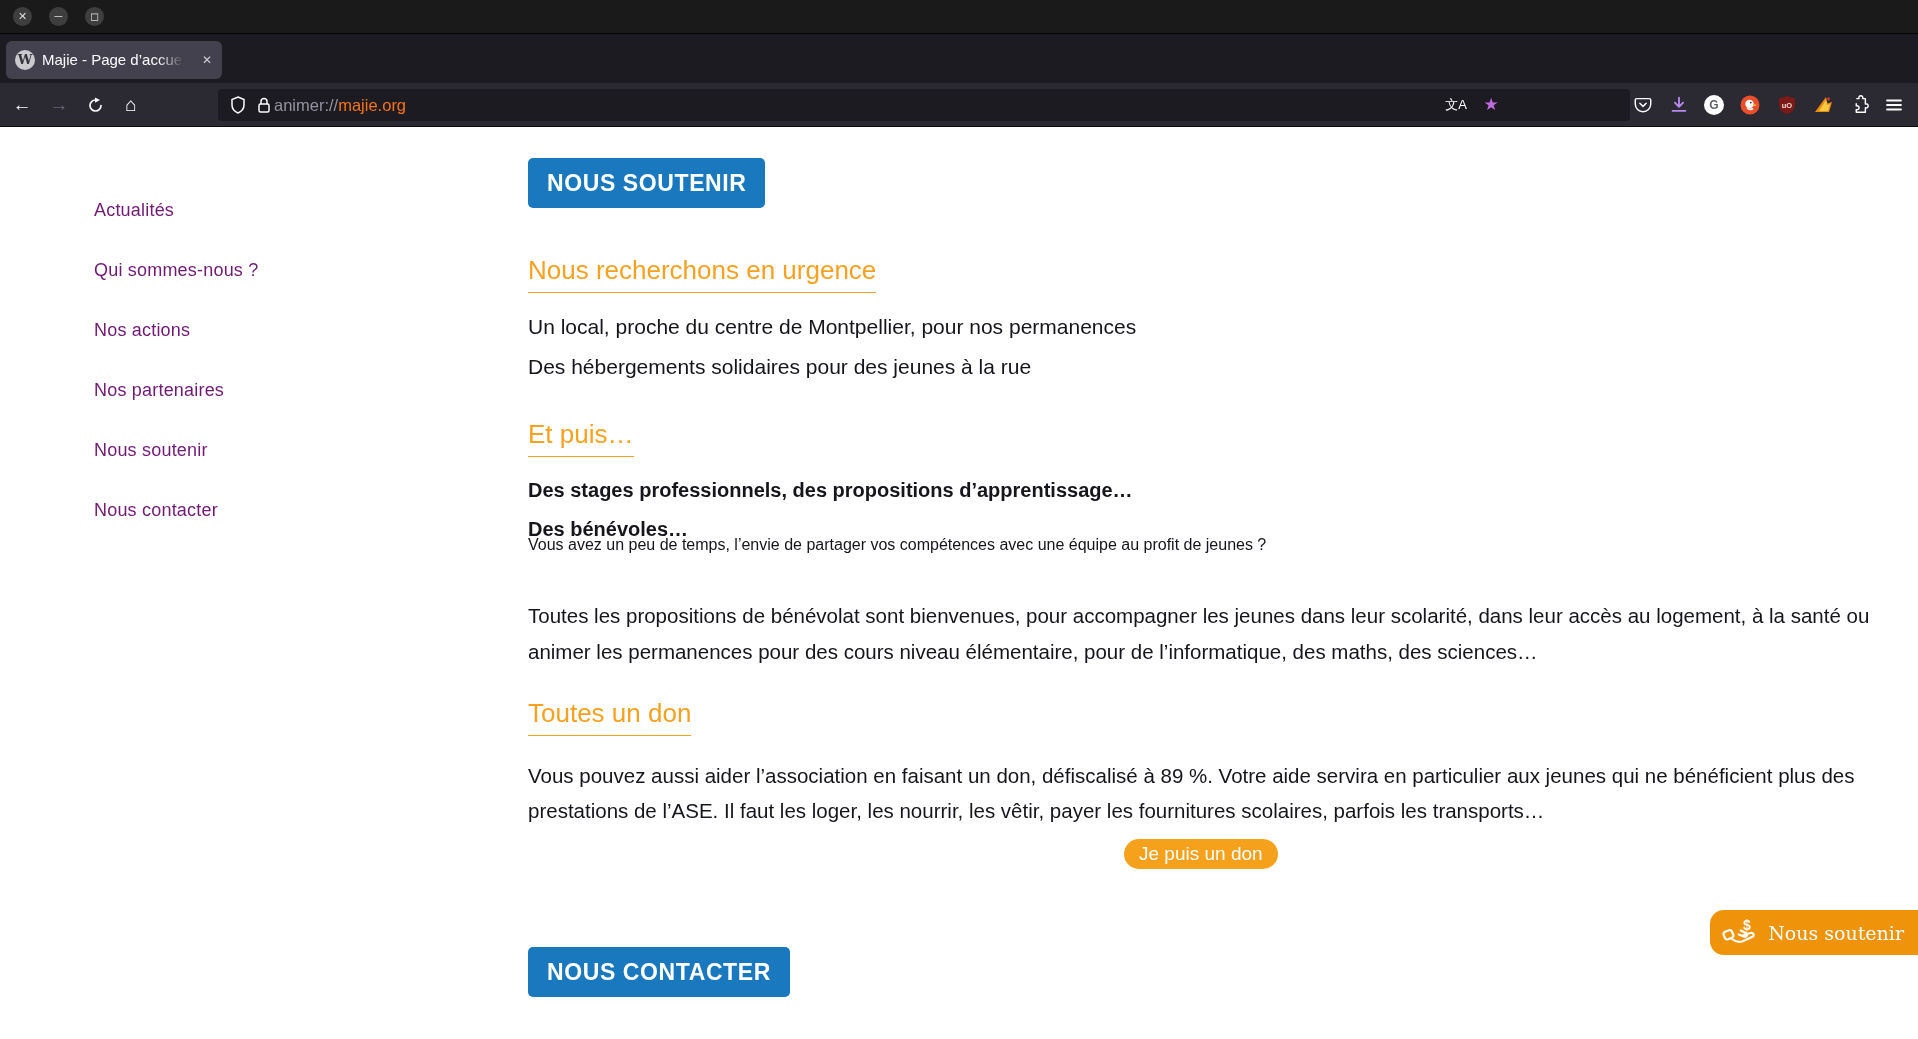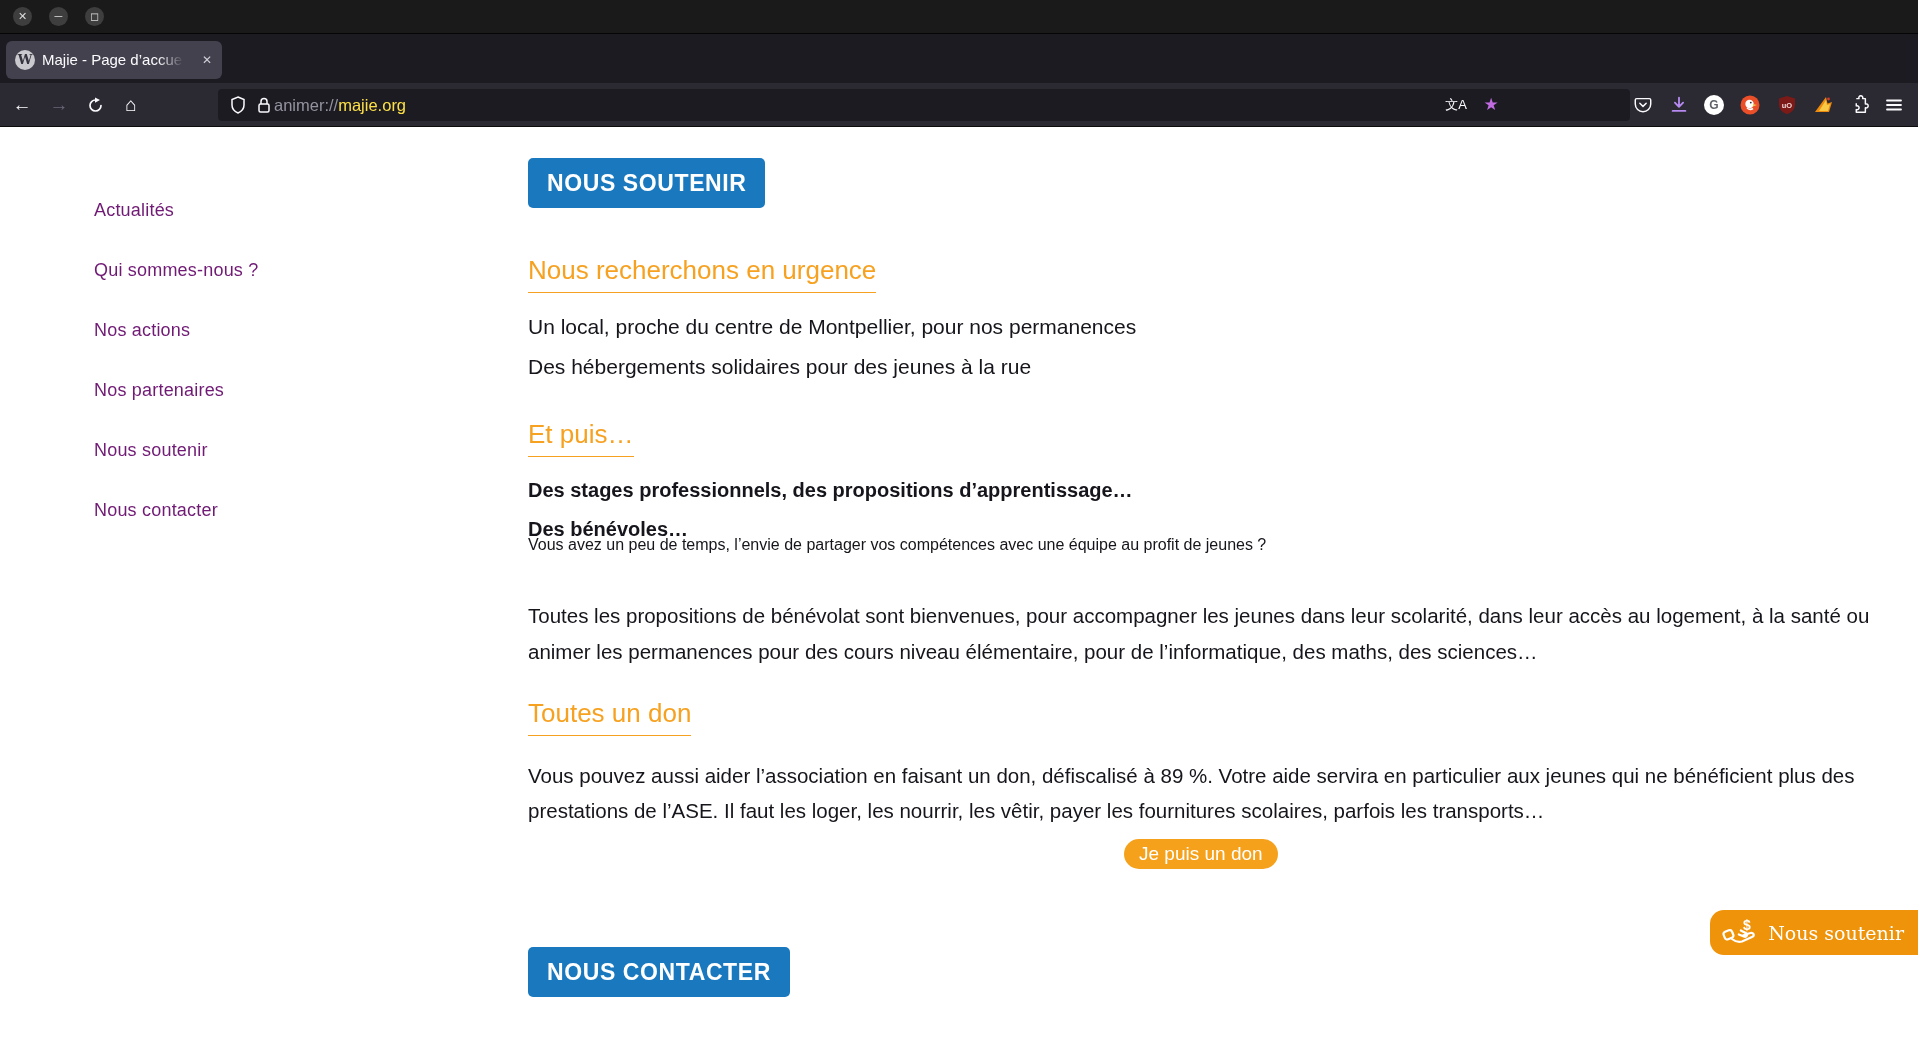--- a/index.html
+++ b/index.html
@@ -23,21 +23,21 @@
             line-height:16px;text-align:center;}
   #newtab{position:absolute;left:188px;top:45px;width:26px;height:26px;color:#fbfbfe;font-size:19px;
           line-height:26px;text-align:center;border-radius:4px;}
   #alltabs{position:absolute;right:14px;top:48px;width:20px;height:20px;color:#fbfbfe;}
   #navbar{position:absolute;top:83px;left:0;width:1918px;height:44px;background:#2b2a33;border-bottom:1px solid #0c0c0d;box-sizing:border-box;}
   .navic{position:absolute;top:7px;width:30px;height:30px;border-radius:4px;text-align:center;line-height:30px;
          color:#fbfbfe;font-size:19px;}
   #urlbar{position:absolute;left:218px;top:6px;width:1412px;height:32px;background:#1c1b22;border-radius:4px;}
   #urlbar .utext{position:absolute;left:56px;top:0;height:32px;line-height:32px;font-size:16.5px;white-space:nowrap;}
   #urlbar .scheme{color:#93939f;}
-  #urlbar .host{color:#fde047;}
+  #urlbar .host{color:#f97316;}
   .ubic{position:absolute;top:6px;width:20px;height:20px;}
   .tbic{position:absolute;top:10px;width:24px;height:24px;text-align:center;}
   .badge{width:20px;height:20px;border-radius:50%;margin:2px auto;}
   
   #page{position:absolute;top:127px;left:0;width:1918px;height:912px;background:#ffffff;}
   .sbl{position:absolute;left:57px;color:#701a75;font-size:18px;letter-spacing:.2px;cursor:pointer;margin-left:37px;}
   .bluebox{position:absolute;left:528px;height:50px;background:#1a79be;color:#fff;border-radius:5px;
            font-size:23px;font-weight:700;letter-spacing:.6px;line-height:50px;padding:0 19px;}
   .oh{position:absolute;left:528px;color:#f7a120;font-size:26px;padding-bottom:6px;
       border-bottom:1px solid #f7a120;cursor:pointer;}

